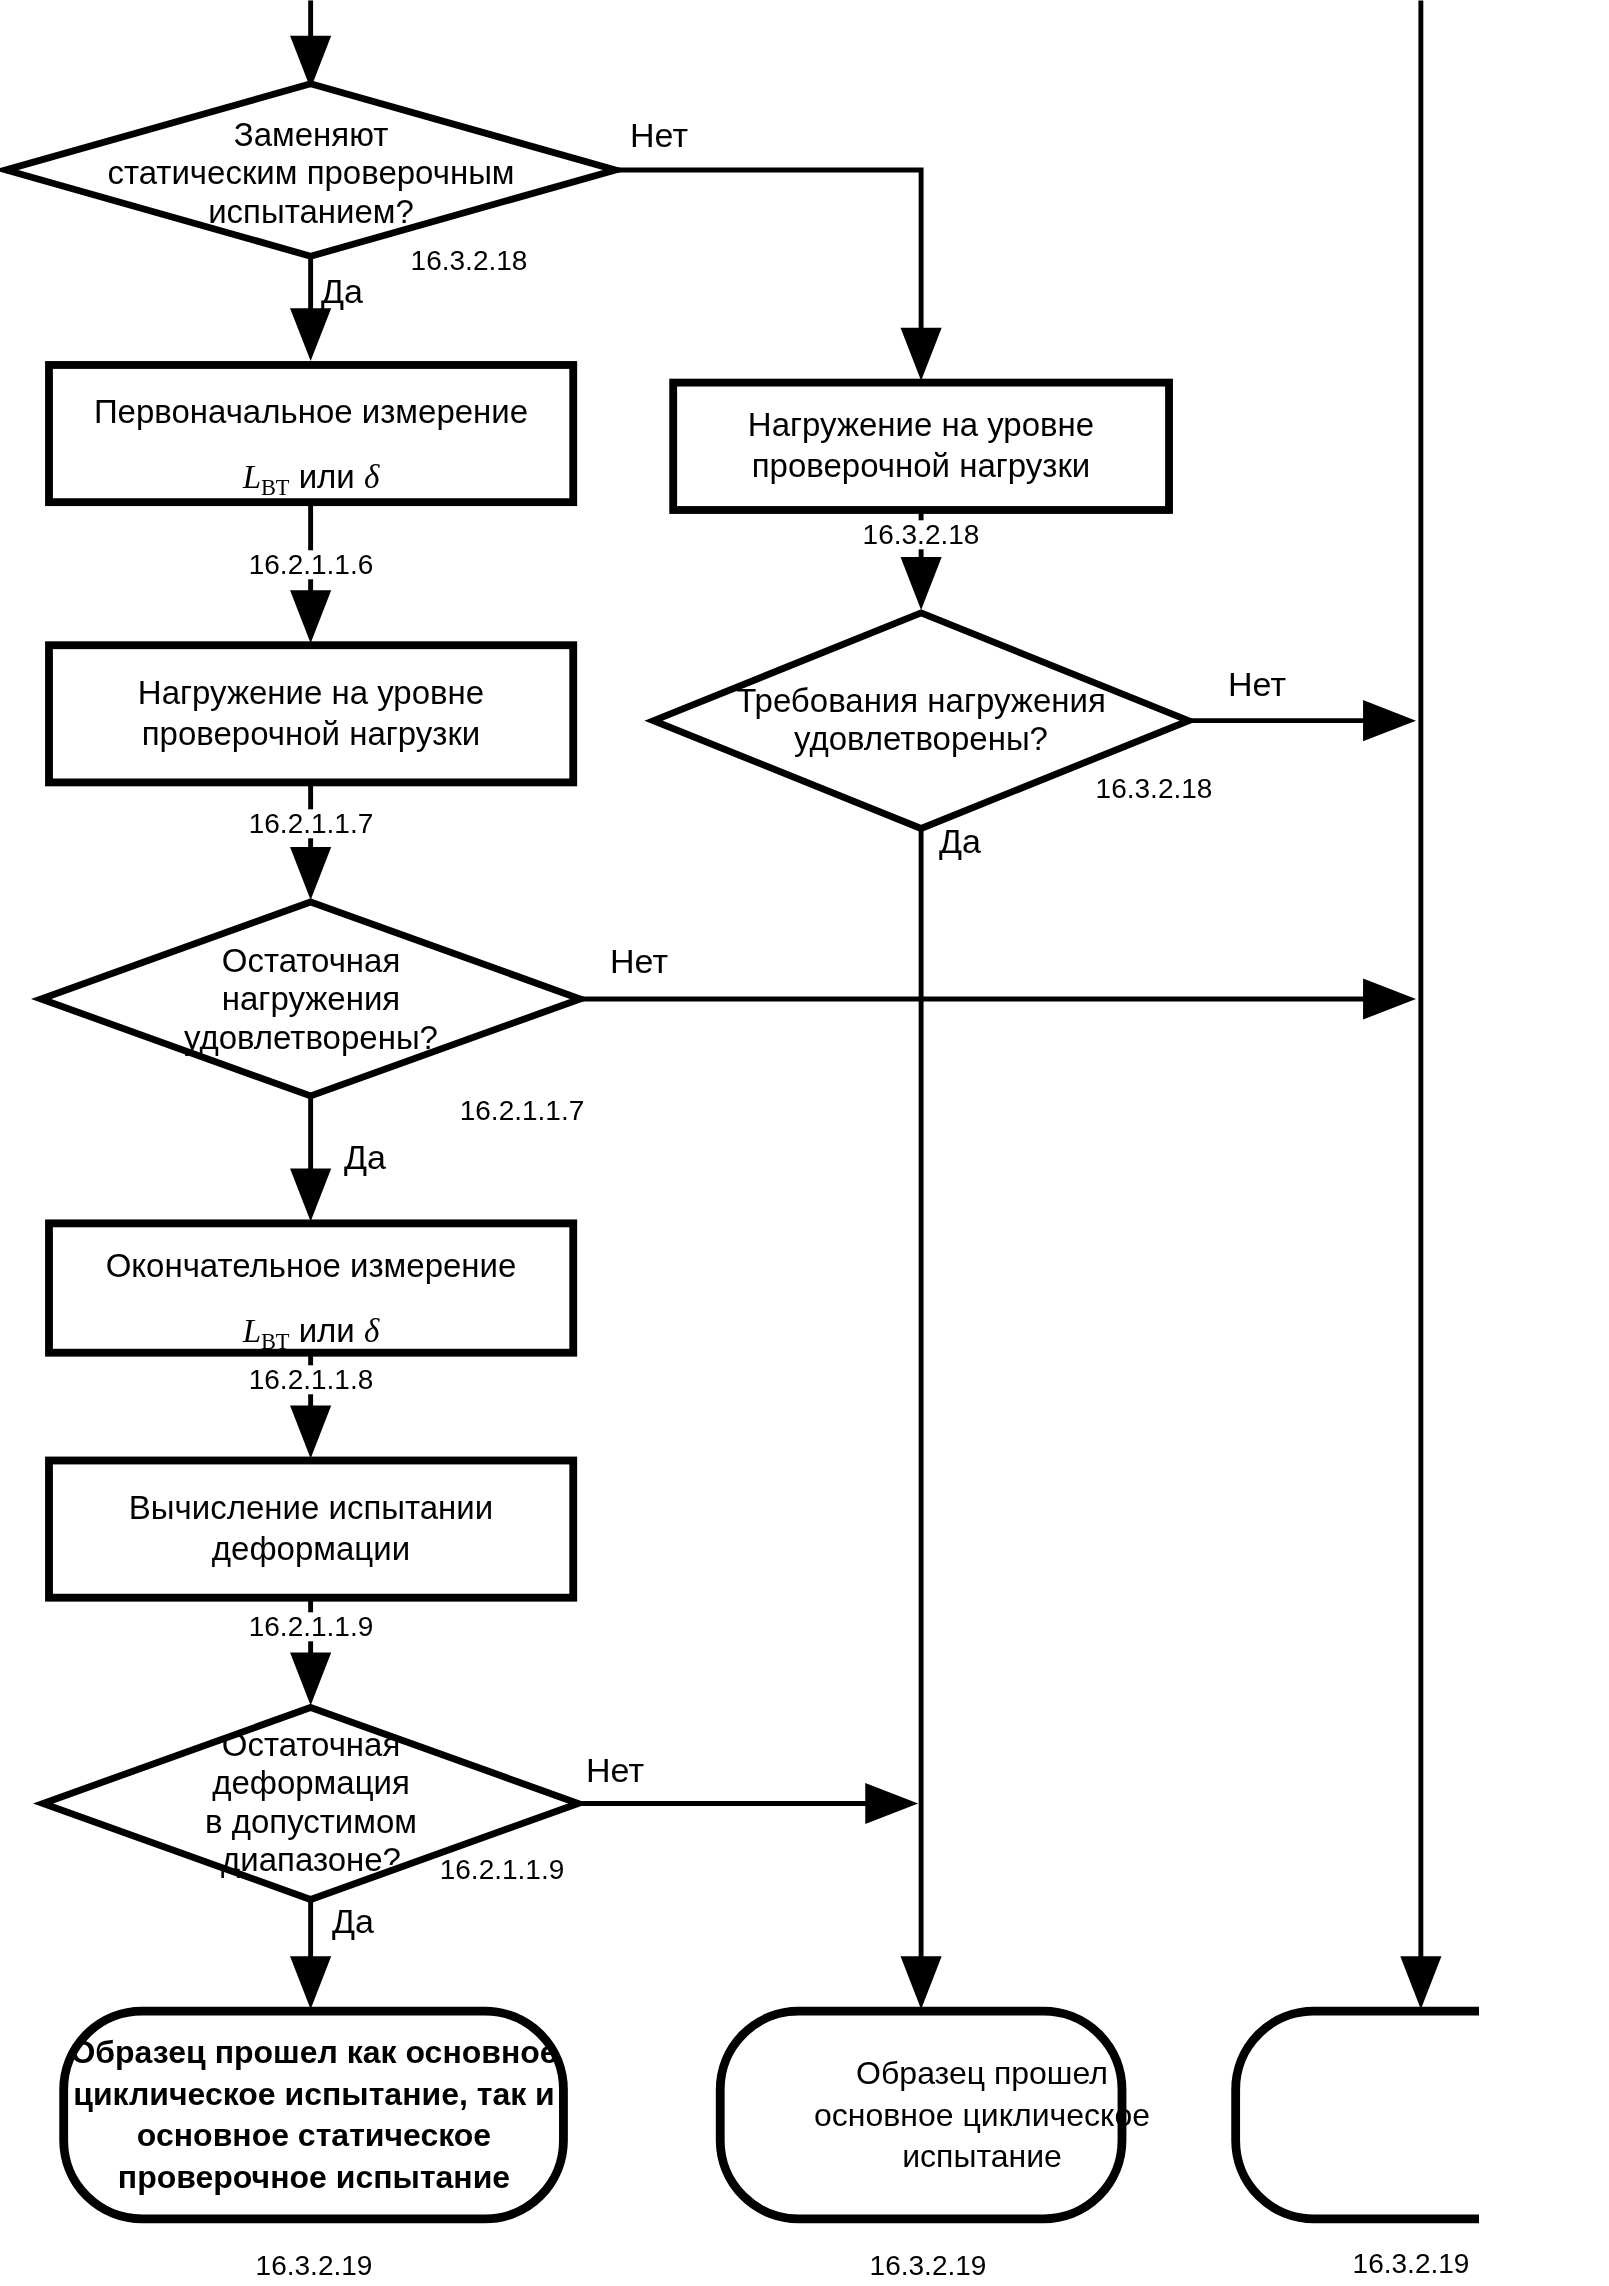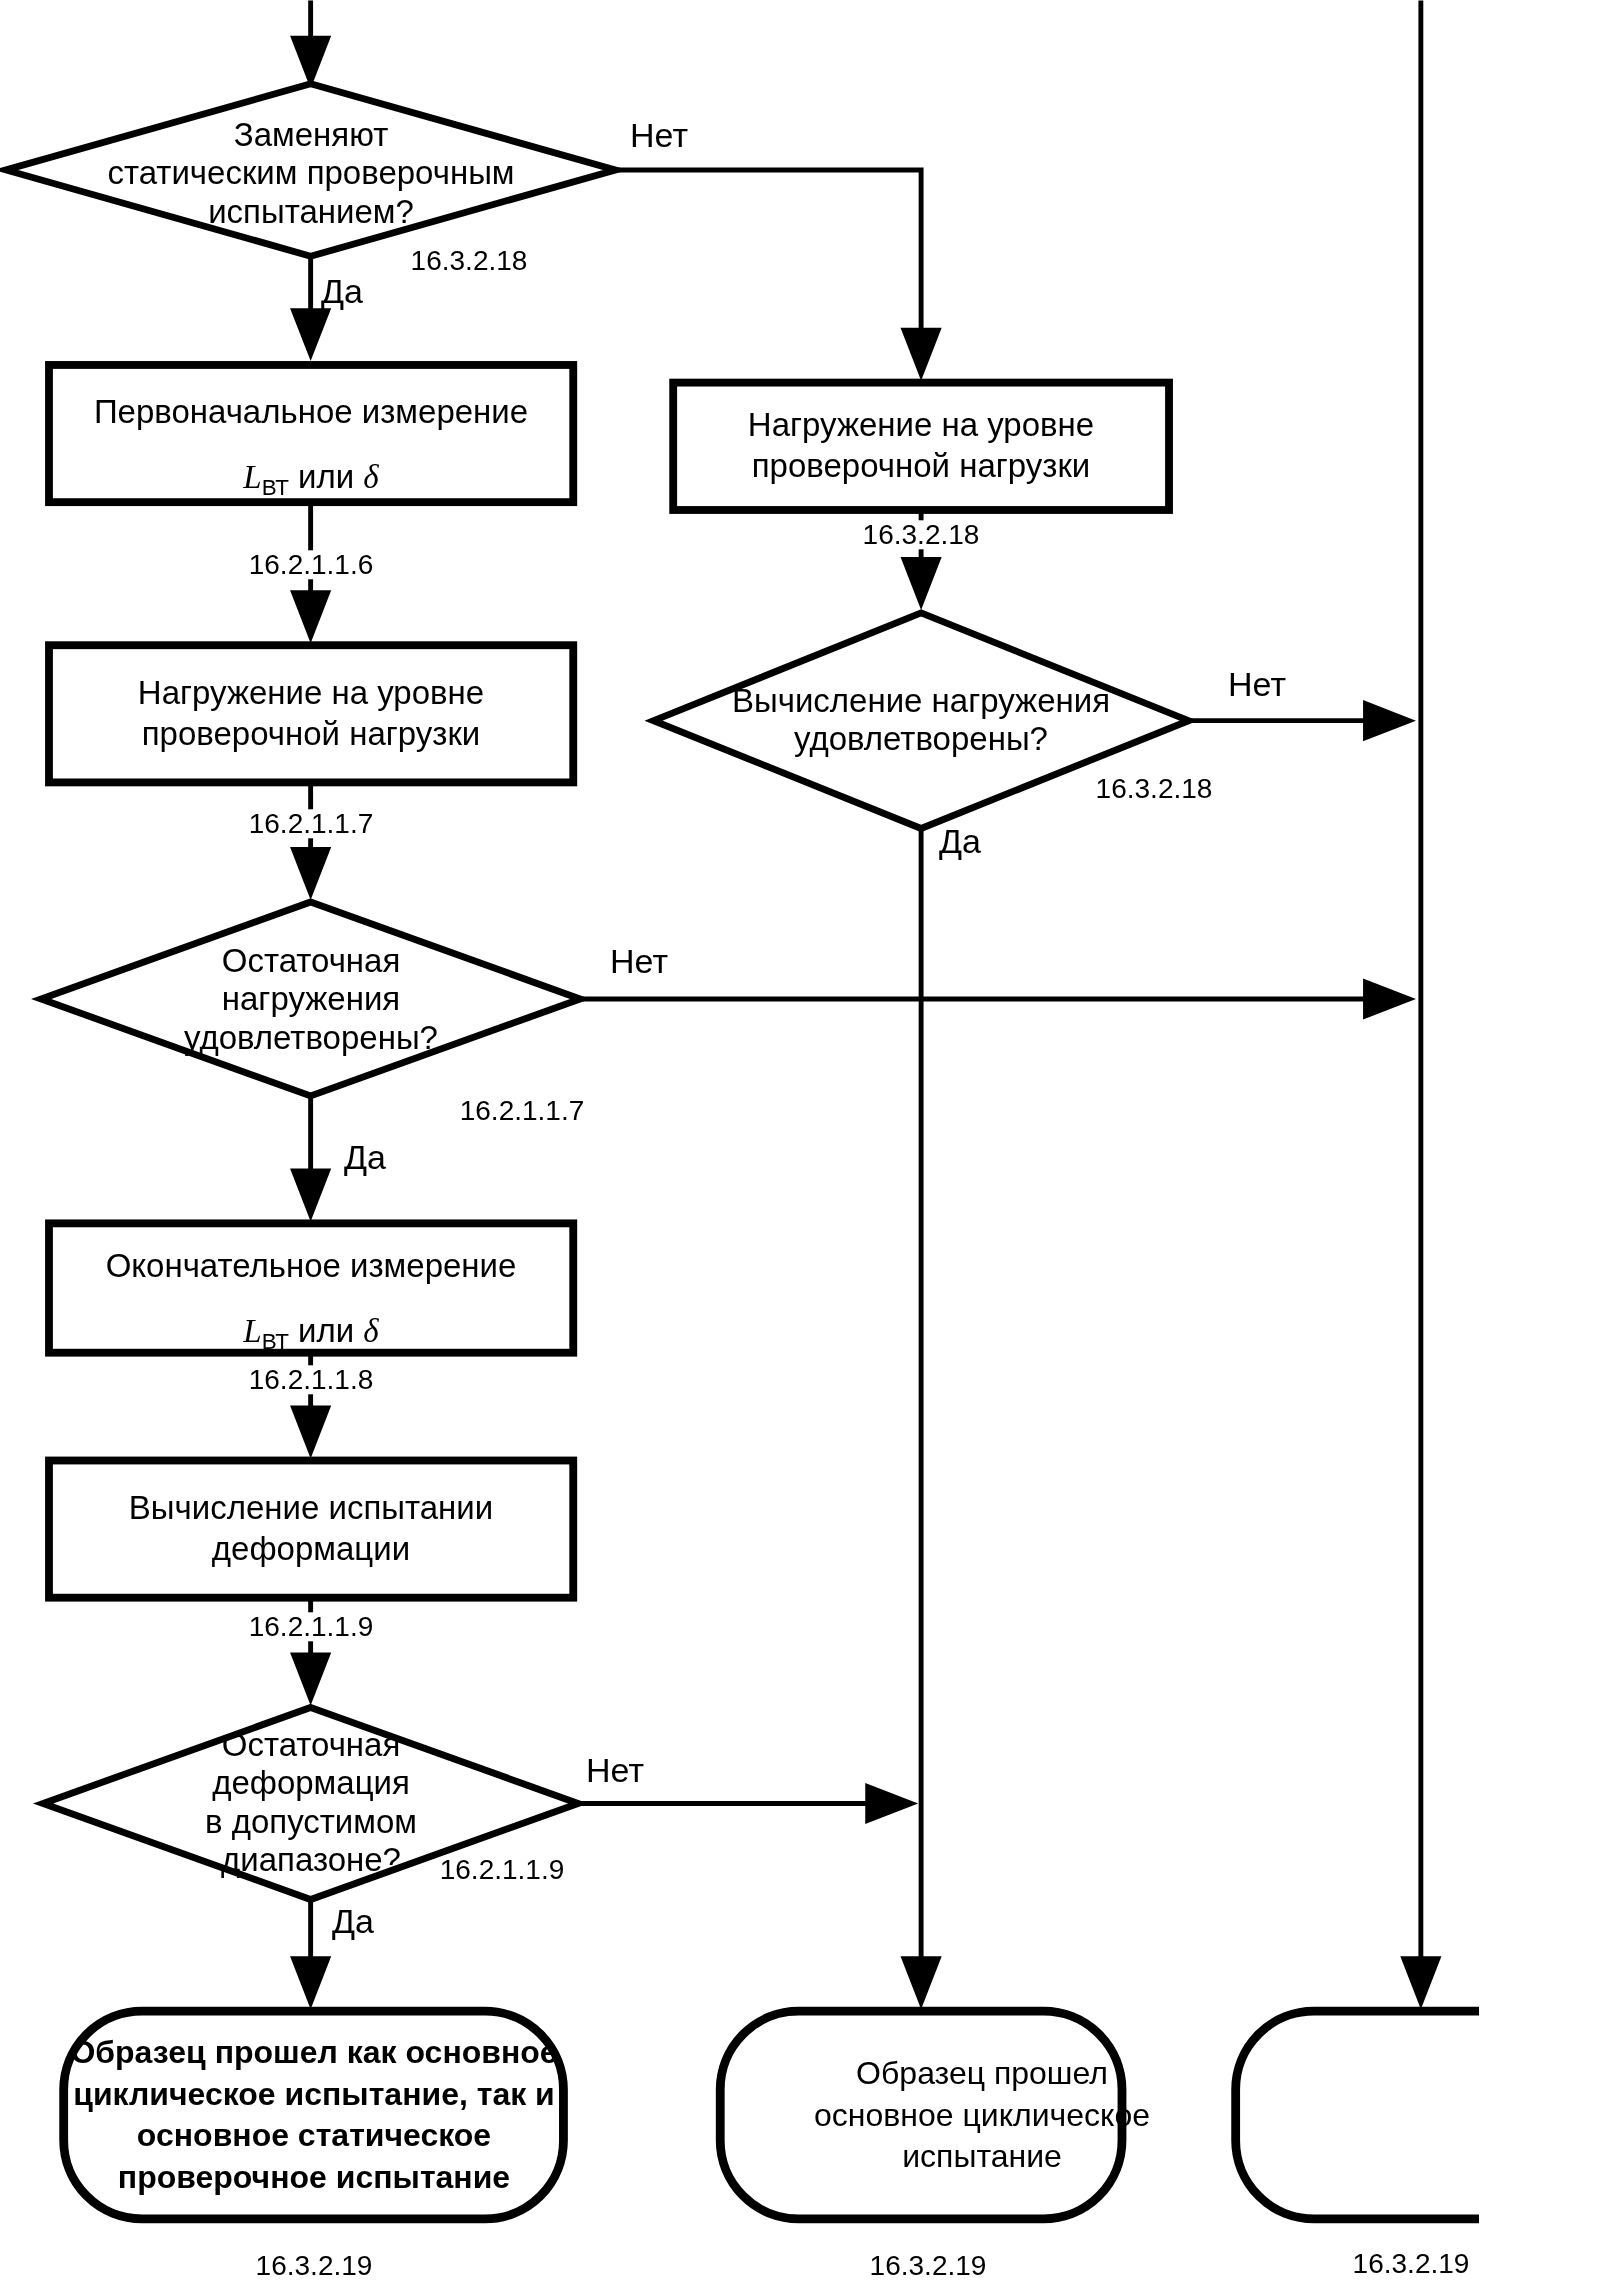--- a/index.html
+++ b/index.html
@@ -11,21 +11,21 @@
   .txt{
     position:absolute;transform:translate(-50%,-50%);
     text-align:center;white-space:pre-line;line-height:1.24;font-size:33px;color:#000;
   }
   .tight{line-height:1.16;}
   .ref{font-size:28px;}
   .dec{font-size:34px;}
   .online{background:#fff;padding:0 9.8px;line-height:1.05;}
   .termtxt{font-size:32px;line-height:1.3;}
   .mvar{font-family:"Liberation Serif",serif;font-style:italic;}
-  .msub{font-size:0.68em;}
+  .msub{font-size:0.68em;font-family:Liberation Serif, serif;}
   .mid{white-space:pre;}
   .delta{font-family:"Liberation Serif",serif;font-style:italic;}
 </style>
 </head>
 <body>
 
 <div class="page">
 
   <svg width="1609" height="2287" viewBox="0 0 1642 2333">
     <g fill="none" stroke="#000" stroke-width="5">
@@ -110,21 +110,21 @@
 деформации</div>
 
   <div class="txt tight" style="left:311px;top:1803px;width:412px;">Остаточная
 деформация
 в допустимом
 диапазоне?</div>
 
   <div class="txt" style="left:921px;top:446px;width:480px;">Нагружение на уровне
 проверочной нагрузки</div>
 
-  <div class="txt tight" style="left:921px;top:720px;width:461px;">Вычисление нагружения
+  <div class="txt tight" style="left:921px;top:720px;width:461px;">Требования нагружения
 удовлетворены?</div>
 
   <div class="txt termtxt" style="left:314px;top:2115px;width:490px;font-weight:bold;">Образец прошел как основное
 циклическое испытание, так и
 основное статическое
 проверочное испытание</div>
 
   <div class="txt termtxt" style="left:970px;top:2115px;width:392px;padding-left:24px;">Образец прошел
 основное циклическое
 испытание</div>

